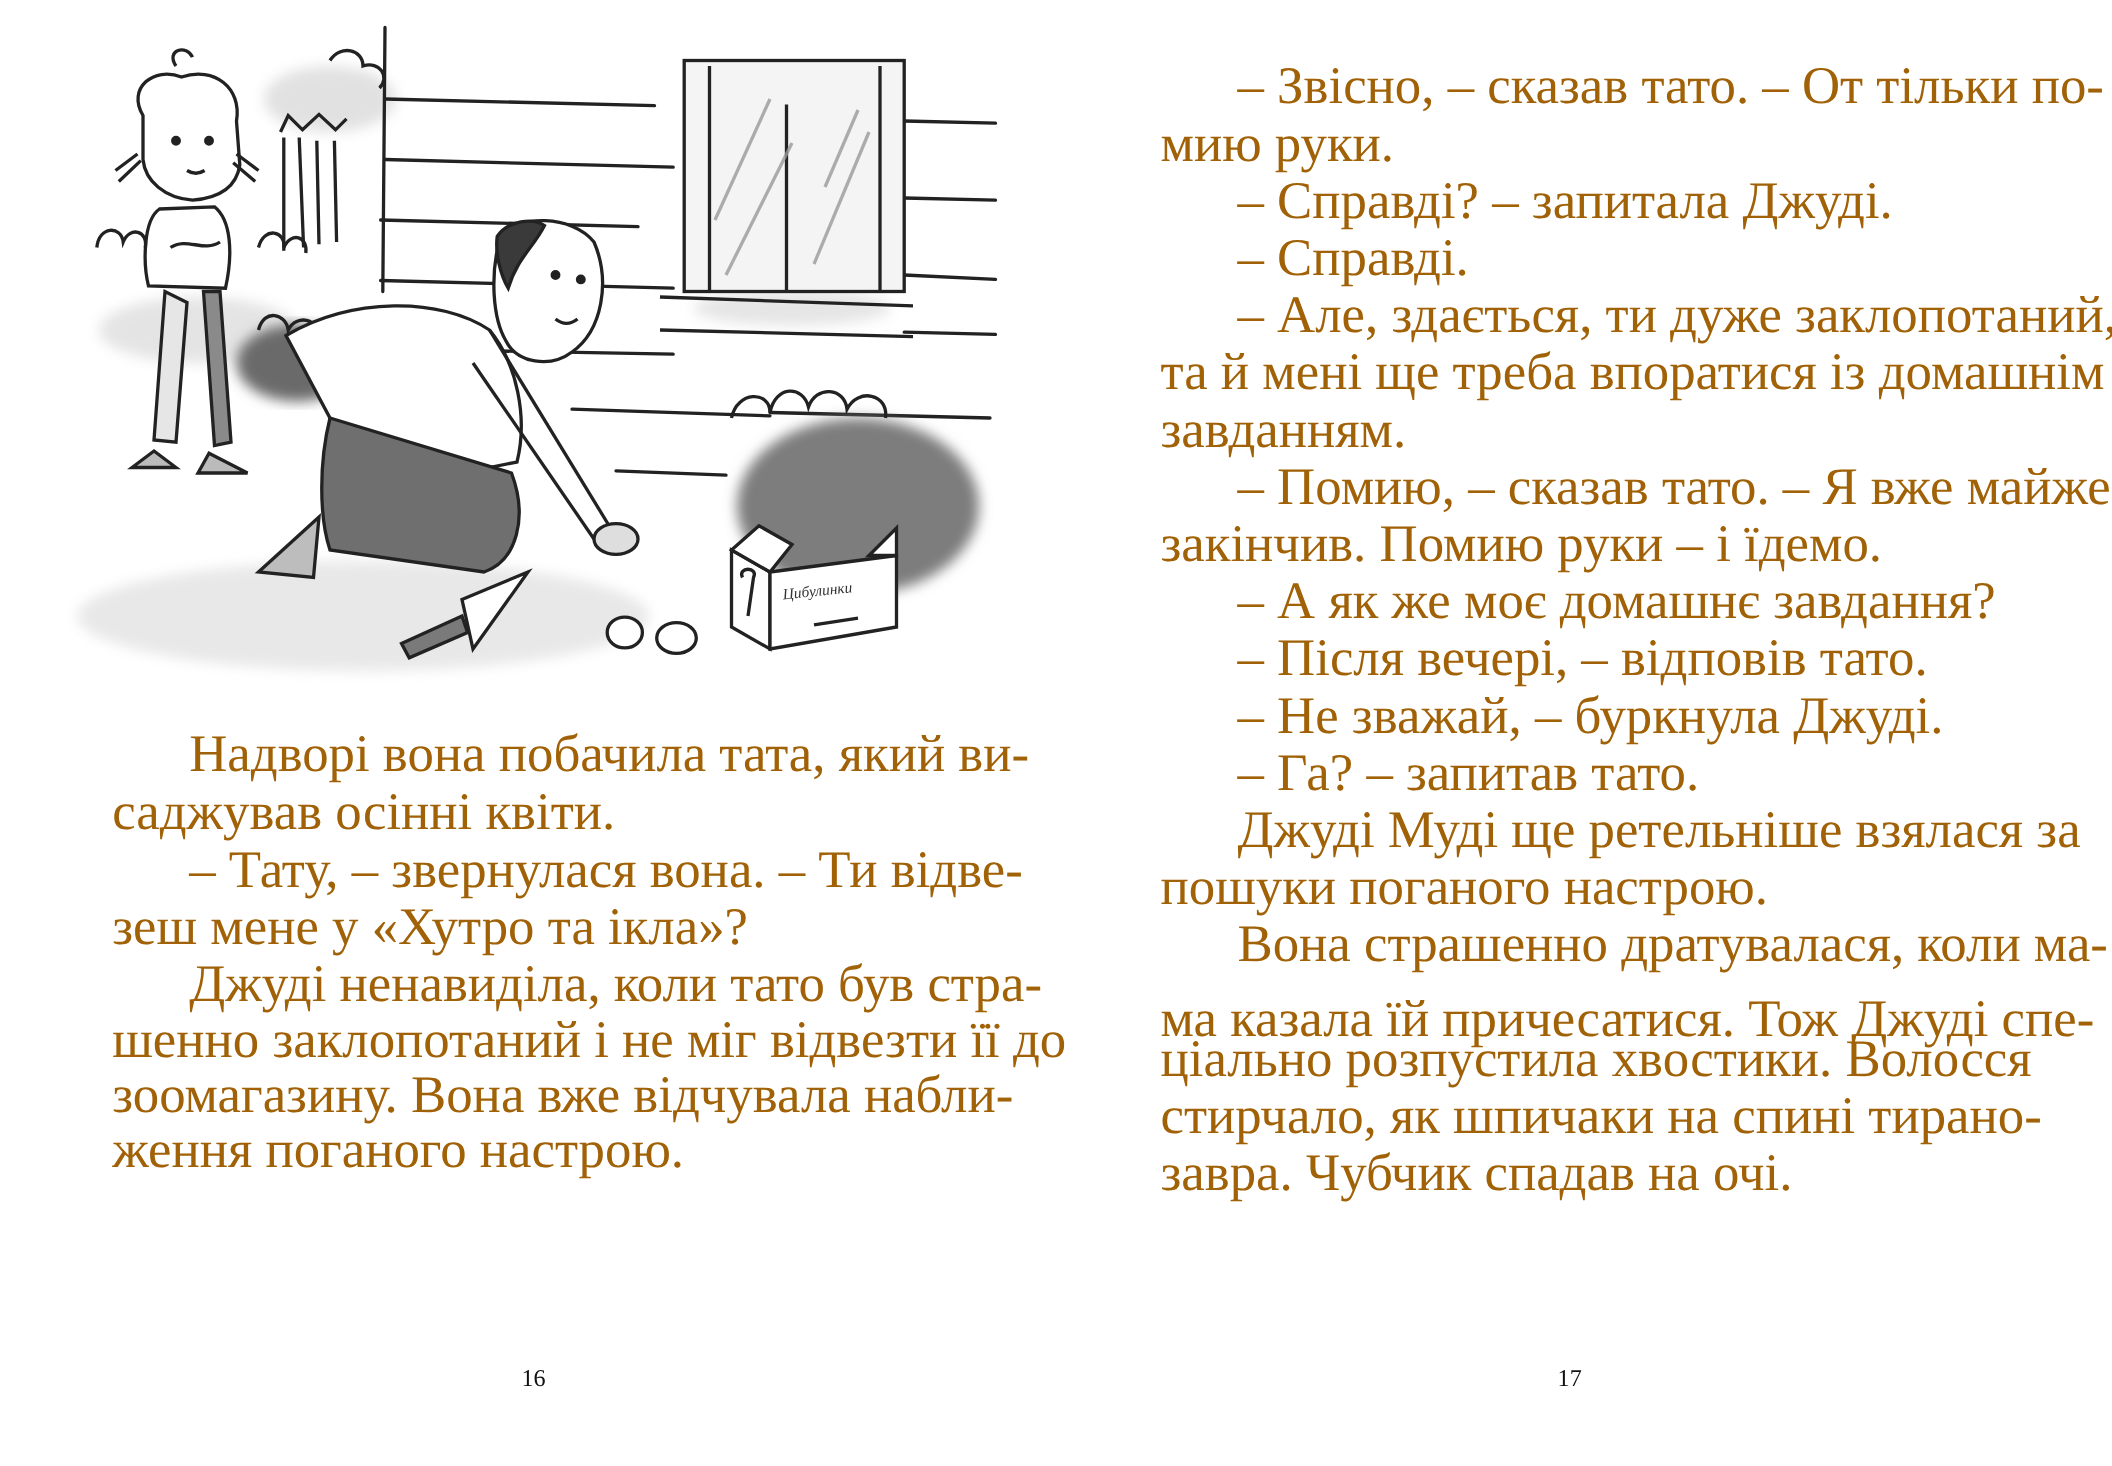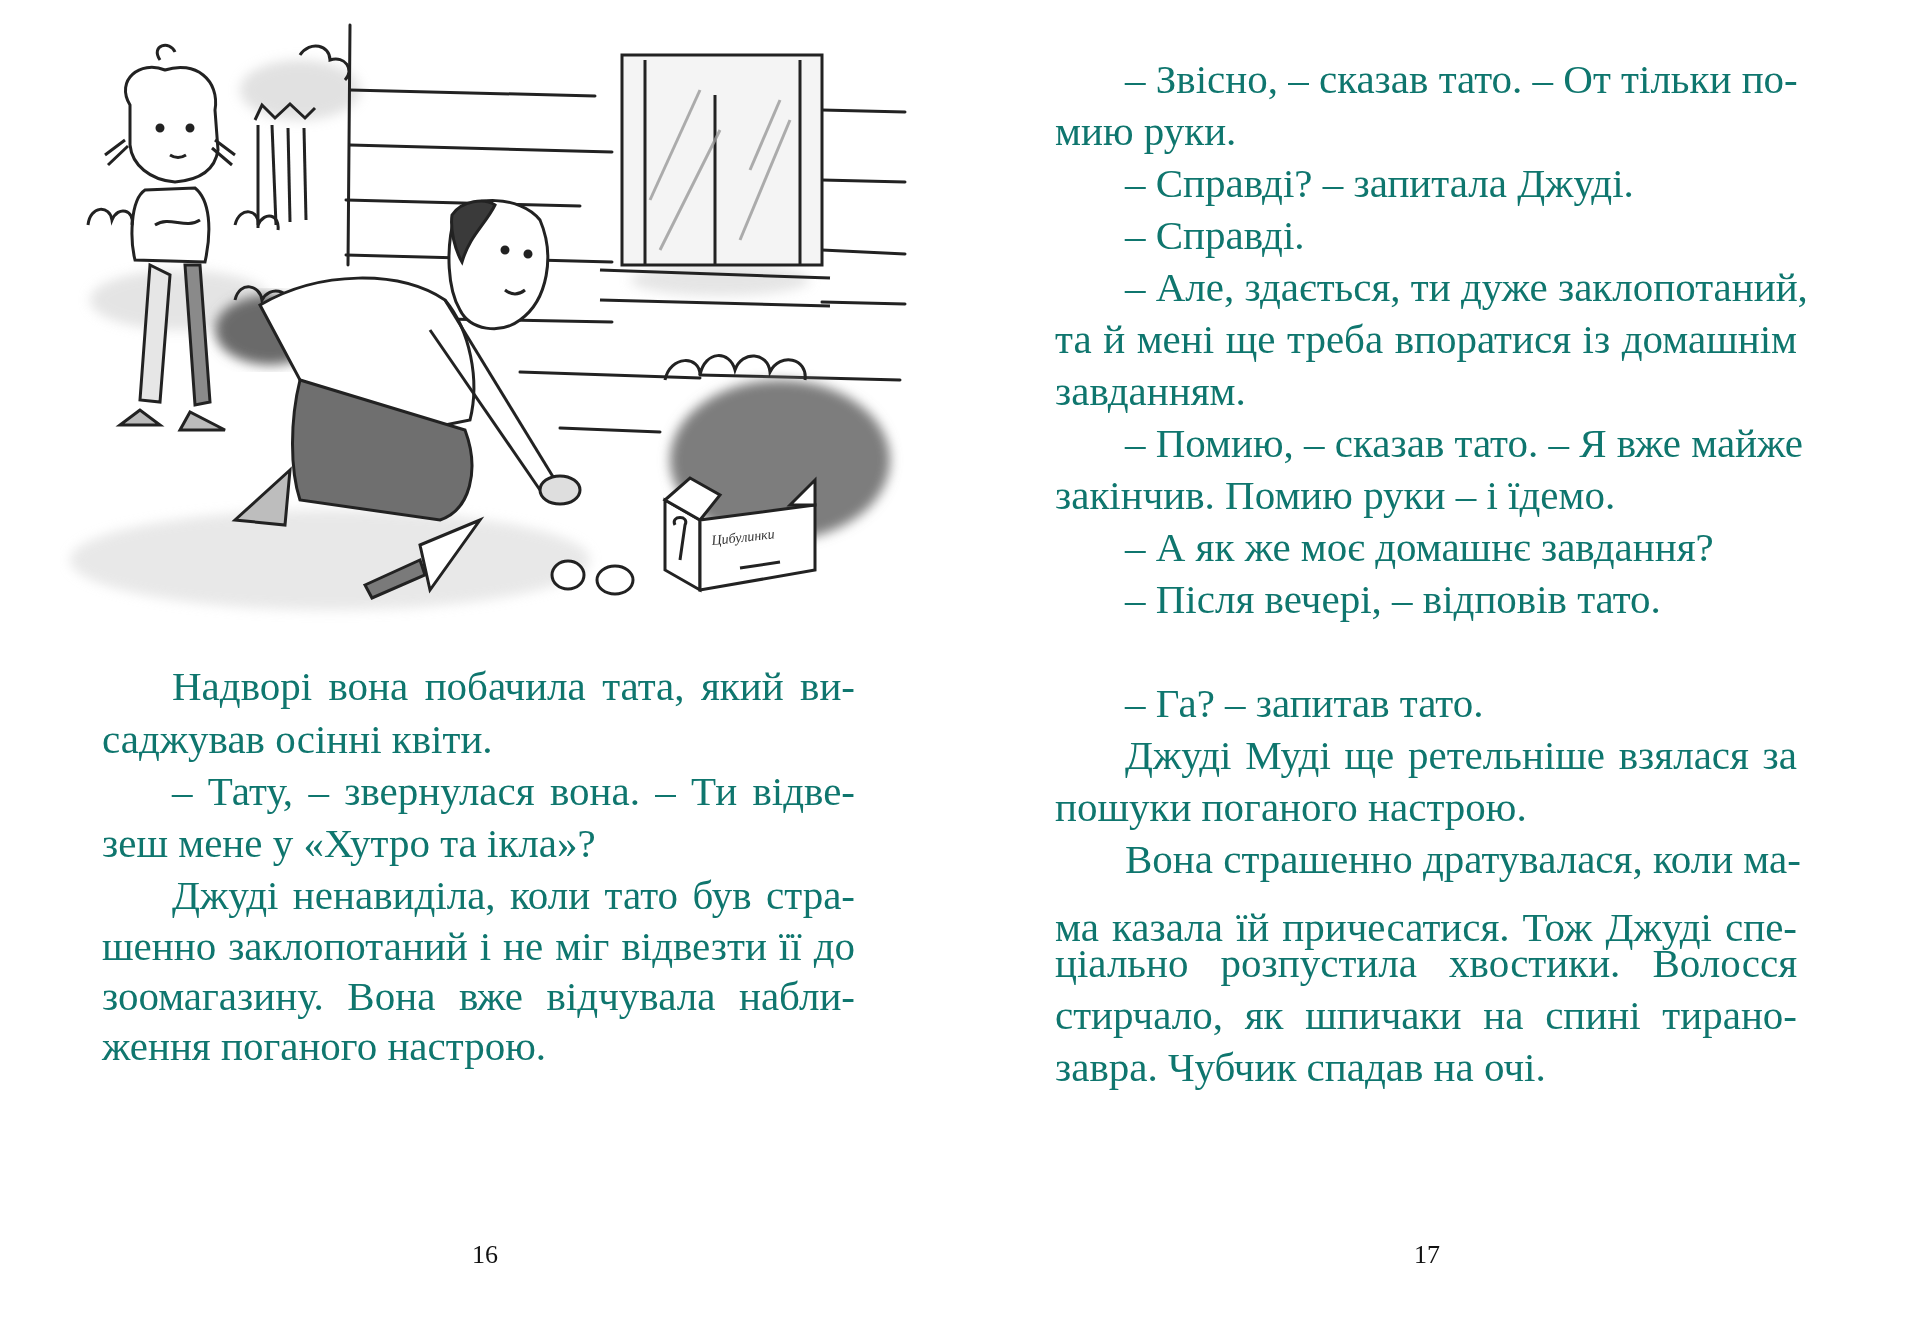--- a/index.html
+++ b/index.html
@@ -1,27 +1,27 @@
 <!DOCTYPE html>
 <html><head>
 <meta charset="utf-8">
 <style>
   html, body { margin: 0; padding: 0; background: #ffffff; }
   body { width: 1920px; height: 1333px; position: relative; overflow: hidden; }
   .page { position: absolute; top: 0; height: 1333px; }
   .page-left { left: 0; width: 960px; }
   .page-right { left: 960px; width: 960px; }
   .illustration { position: absolute; left: 60px; top: 0; width: 960px; height: 640px; }
-  .text-block { position: absolute; font-family: "Liberation Serif", "DejaVu Serif", serif; color: #0f766e; font-size: 41px; }
+  .text-block { position: absolute; font-family: "Liberation Serif", "DejaVu Serif", serif; color: #a16207; font-size: 48px; }
   .line { position: absolute; left: 0; right: 0; height: 52px; line-height: 52px; white-space: nowrap; text-align: justify; text-align-last: justify; }
   .line.last { text-align-last: left; }
   .line.indent { left: 70px; }
   .left-text { left: 102px; width: 753px; top: 660px; height: 420px; }
   .right-text { left: 95px; width: 742px; top: 53px; height: 1060px; }
-  .page-number { position: absolute; font-family: "Liberation Serif", "DejaVu Serif", serif; font-size: 26px; color: #111; top: 1240px; width: 80px; text-align: center; }
+  .page-number { position: absolute; font-family: "Liberation Serif", "DejaVu Serif", serif; font-size: 22px; color: #111; top: 1240px; width: 80px; text-align: center; }
   .pn-left { left: 445px; }
   .pn-right { left: 427px; }
 </style>
 </head>
 <body>
 
 <div class="page page-left">
 
   <div class="illustration">
     <svg width="960" height="640" viewBox="60 0 960 640" xmlns="http://www.w3.org/2000/svg">
@@ -164,20 +164,21 @@
     <div class="line last" style="top:52px;">мию руки.</div>
     <div class="line indent last" style="top:104px;">– Справді? – запитала Джуді.</div>
     <div class="line indent last" style="top:156px;">– Справді.</div>
     <div class="line indent" style="top:208px;">– Але, здається, ти дуже заклопотаний,</div>
     <div class="line" style="top:260px;">та й мені ще треба впоратися із домашнім</div>
     <div class="line last" style="top:312px;">завданням.</div>
     <div class="line indent" style="top:364px;">– Помию, – сказав тато. – Я вже майже</div>
     <div class="line last" style="top:416px;">закінчив. Помию руки – і їдемо.</div>
     <div class="line indent last" style="top:520px;">– Після вечері, – відповів тато.</div>
     <div class="line indent last" style="top:468px;">– А як же моє домашнє завдання?</div>
+    <div class="line indent last" style="top:572px;">– Не зважай, – буркнула Джуді.</div>
     <div class="line indent last" style="top:624px;">– Га? – запитав тато.</div>
     <div class="line indent" style="top:676px;">Джуді Муді ще ретельніше взялася за</div>
     <div class="line last" style="top:728px;">пошуки поганого настрою.</div>
     <div class="line indent" style="top:780px;">Вона страшенно дратувалася, коли ма-</div>
     <div class="line" style="top:832px;margin-top:16px;">ма казала їй причесатися. Тож Джуді спе-</div>
     <div class="line" style="top:884px;">ціально розпустила хвостики. Волосся</div>
     <div class="line" style="top:936px;">стирчало, як шпичаки на спині тирано-</div>
     <div class="line last" style="top:988px;">завра. Чубчик спадав на очі.</div>
   </div>
 

